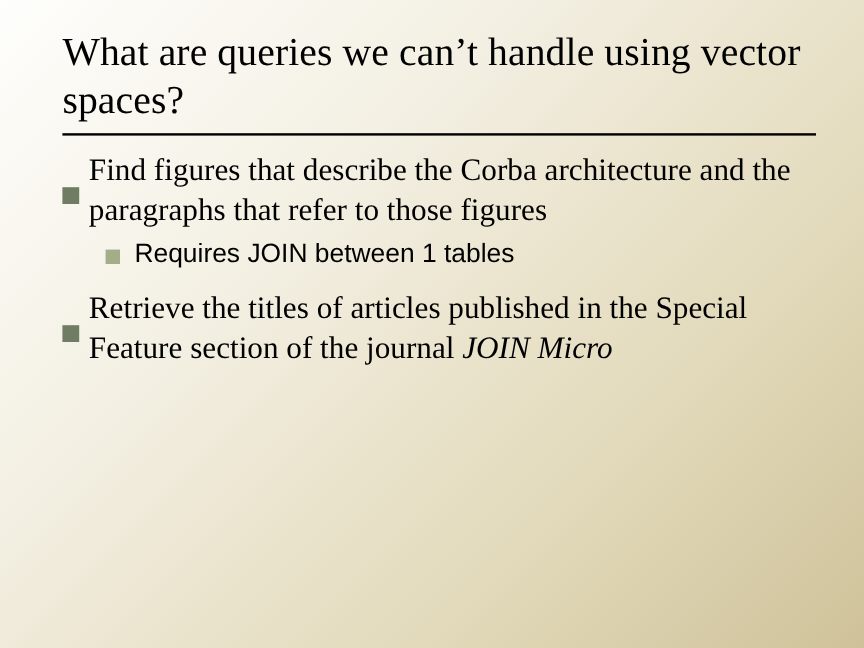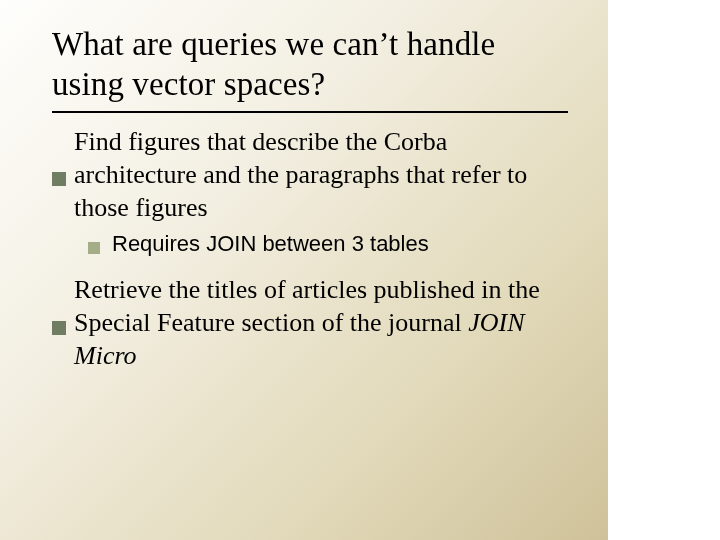--- a/index.html
+++ b/index.html
@@ -6,21 +6,21 @@
     margin: 0;
     padding: 0;
     width: 720px;
     height: 540px;
     overflow: hidden;
     font-family: "Times New Roman", Times, serif;
     color: #000;
   }
   .slide {
     position: relative;
-    width: 608px;
+    width: 720px;
     height: 540px;
     background: linear-gradient(135deg, #fefefc 0%, #f3efe2 35%, #e2dabb 70%, #cfc29a 100%);
     box-sizing: border-box;
     padding: 24px 40px 20px 52px;
   }
   .title {
     font-size: 33px;
     line-height: 1.22;
     font-weight: 400;
     margin: 0 0 6px 0;
@@ -80,21 +80,21 @@
   <div class="body">
 
     <div class="row">
       <span class="bullet-l1"></span>
       <span class="item-l1-text">Find figures that describe the Corba architecture and the paragraphs that refer to those figures</span>
     </div>
 
     <div class="sub">
       <div class="row">
         <span class="bullet-l2"></span>
-        <span>Requires JOIN between 3 tables</span>
+        <span>Requires JOIN between 1 tables</span>
       </div>
     </div>
 
     <div class="row">
       <span class="bullet-l1"></span>
       <span class="item-l1-text">
         <span>Retrieve the titles of articles published in the Special Feature section of the journal </span><span class="italic">JOIN Micro</span>
       </span>
     </div>
 

